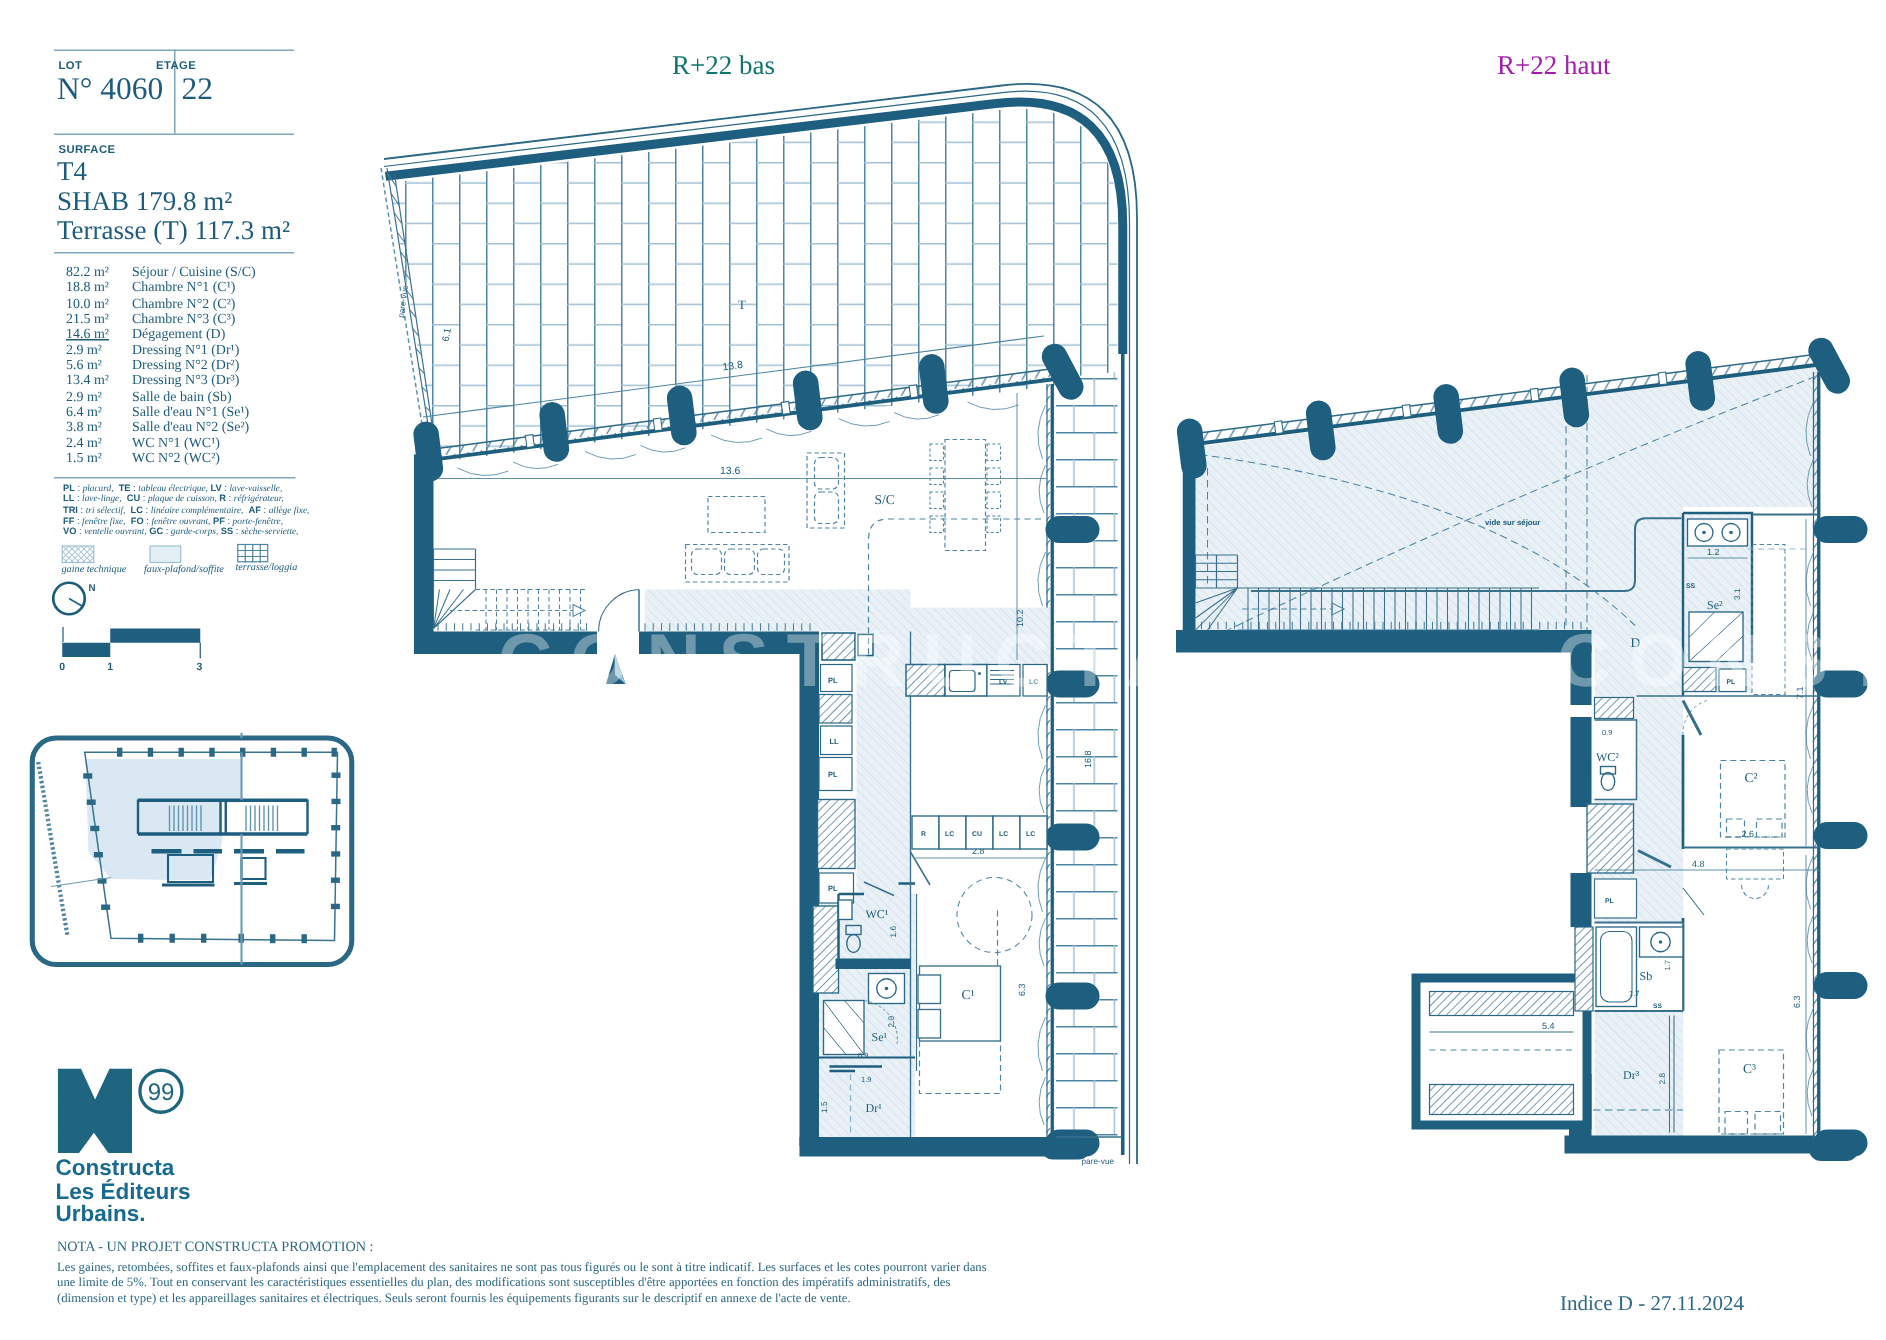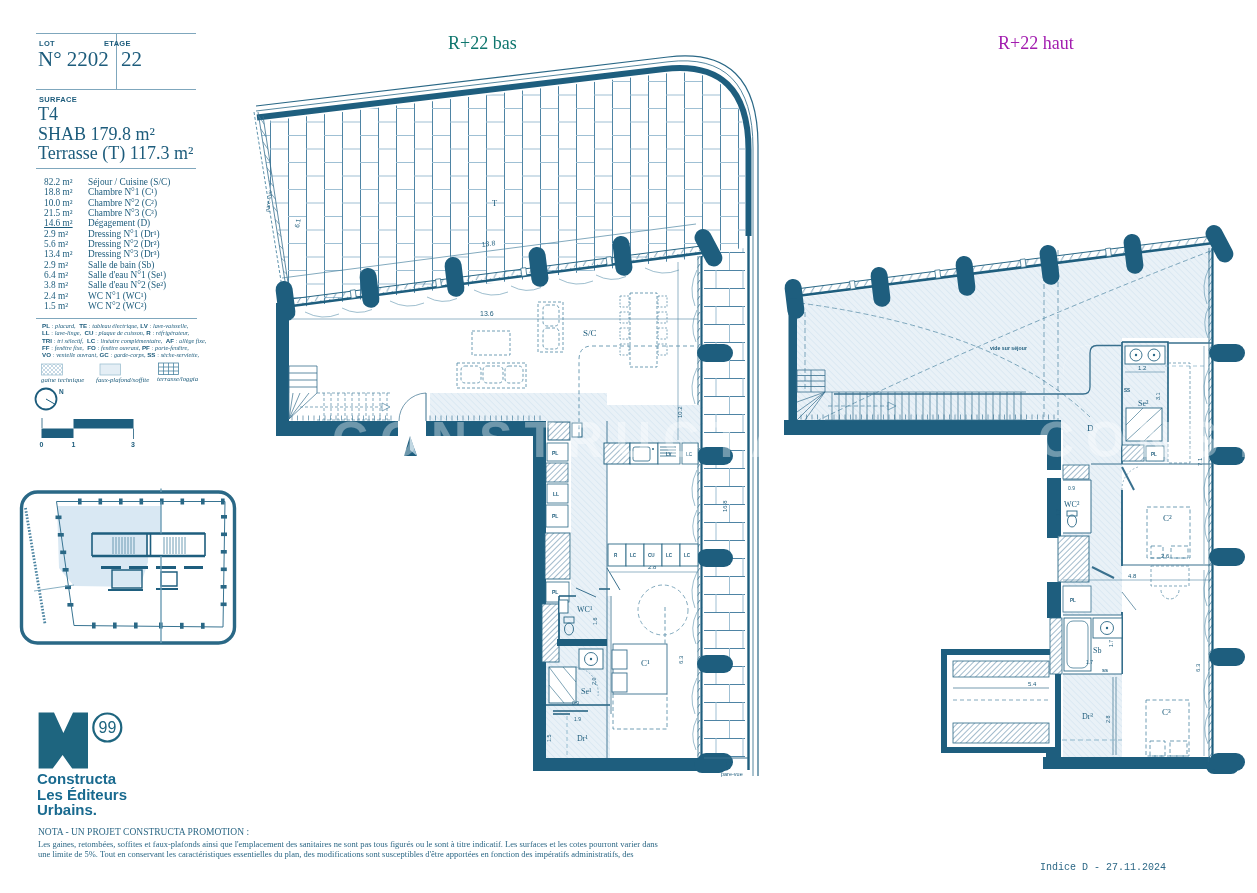--- a/index.html
+++ b/index.html
@@ -17,21 +17,21 @@
 <div id="page">
 
 <div class="hr" style="left:36px;top:33px;width:160px;"></div>
 
 <div class="hr" style="left:36px;top:89px;width:160px;"></div>
 
 <div class="abs" style="left:116px;top:33px;width:0;height:56px;border-left:1px solid #7fa7bd;"></div>
 
 <div class="abs lbl" style="left:39px;top:39px;">LOT</div>
 
-<div class="abs serif" style="left:38px;top:47px;font-size:21px;">N° 2202</div>
+<div class="abs serif" style="left:38px;top:47px;font-size:21px;">N° 4060</div>
 
 <div class="abs lbl" style="left:104px;top:39px;">ETAGE</div>
 
 <div class="abs serif" style="left:121px;top:47px;font-size:21px;">22</div>
 
 <div class="abs lbl" style="left:39px;top:95px;">SURFACE</div>
 
 <div class="abs serif" style="left:38px;top:104px;font-size:18px;">T4</div>
 
 <div class="abs serif" style="left:38px;top:124px;font-size:18px;">SHAB 179.8 m²</div>
@@ -170,23 +170,24 @@
 <text x="98.5" y="733" font-size="16" fill="#1e657f" font-family="Liberation Sans">99</text>
 </svg>
 
 <div class="abs" style="left:37px;top:771px;font-weight:bold;color:#196a8f;font-size:15px;line-height:15.6px;letter-spacing:0px;">Constructa<br>Les Éditeurs<br>Urbains.</div>
 
 <div class="abs serif" style="left:38px;top:827px;font-size:9.5px;color:#2d6886;">NOTA - UN PROJET CONSTRUCTA PROMOTION :</div>
 
 <div class="abs serif" style="left:38px;top:839px;font-size:8.5px;line-height:10.4px;color:#2d6886;white-space:nowrap;">
 <div>Les gaines, retombées, soffites et faux-plafonds ainsi que l'emplacement des sanitaires ne sont pas tous figurés ou le sont à titre indicatif. Les surfaces et les cotes pourront varier dans</div>
 <div>une limite de 5%. Tout en conservant les caractéristiques essentielles du plan, des modifications sont susceptibles d'être apportées en fonction des impératifs administratifs, des</div>
+<div>(dimension et type) et les appareillages sanitaires et électriques. Seuls seront fournis les équipements figurants sur le descriptif en annexe de l'acte de vente.</div>
 </div>
 
-<div class="abs serif" style="left:1040px;top:862px;font-size:10px;color:#2d6886;font-family:Liberation Mono, monospace;">Indice D - 27.11.2024</div>
+<div class="abs serif" style="left:1040px;top:862px;font-size:14px;color:#2d6886;">Indice D - 27.11.2024</div>
 
 <div class="abs serif" style="left:448px;top:33px;font-size:18px;color:#0f766e;">R+22 bas</div>
 
 <div class="abs serif" style="left:998px;top:33px;font-size:18px;color:#a21caf;">R+22 haut</div>
 
 <svg class="abs" style="left:245px;top:50px;" width="525" height="740" viewBox="245 50 525 740">
 <defs>
 <pattern id="tv" width="36" height="27" patternUnits="userSpaceOnUse">
   <rect width="36" height="27" fill="#fff"></rect>
   <path d="M0.5,0V27 M18.5,0V27" stroke="#4e84a4" stroke-width="1" fill="none"></path>

